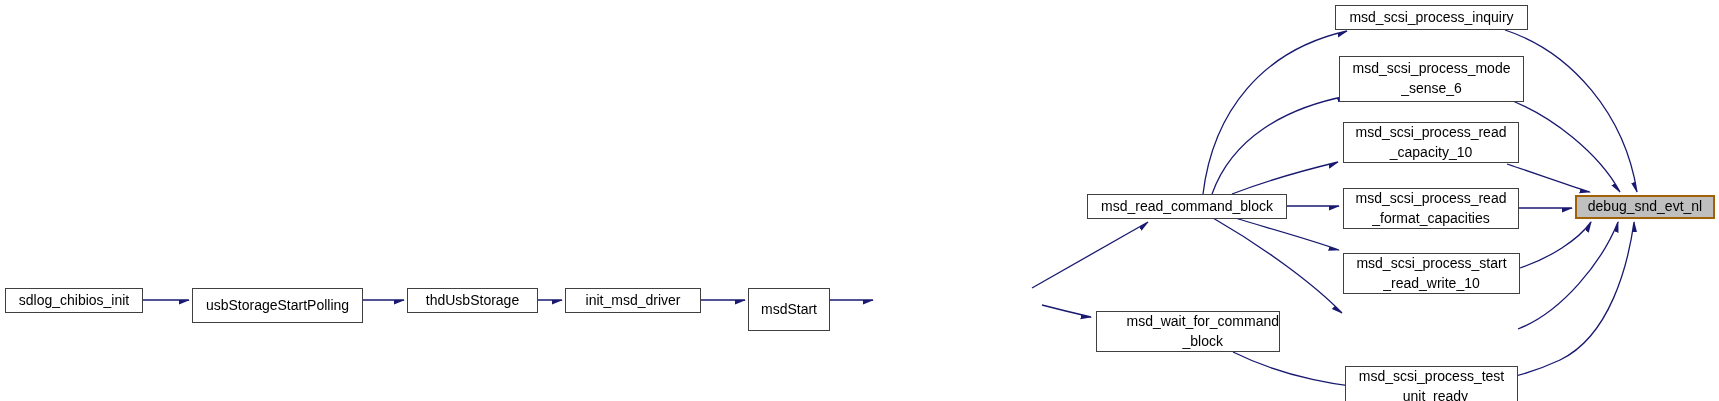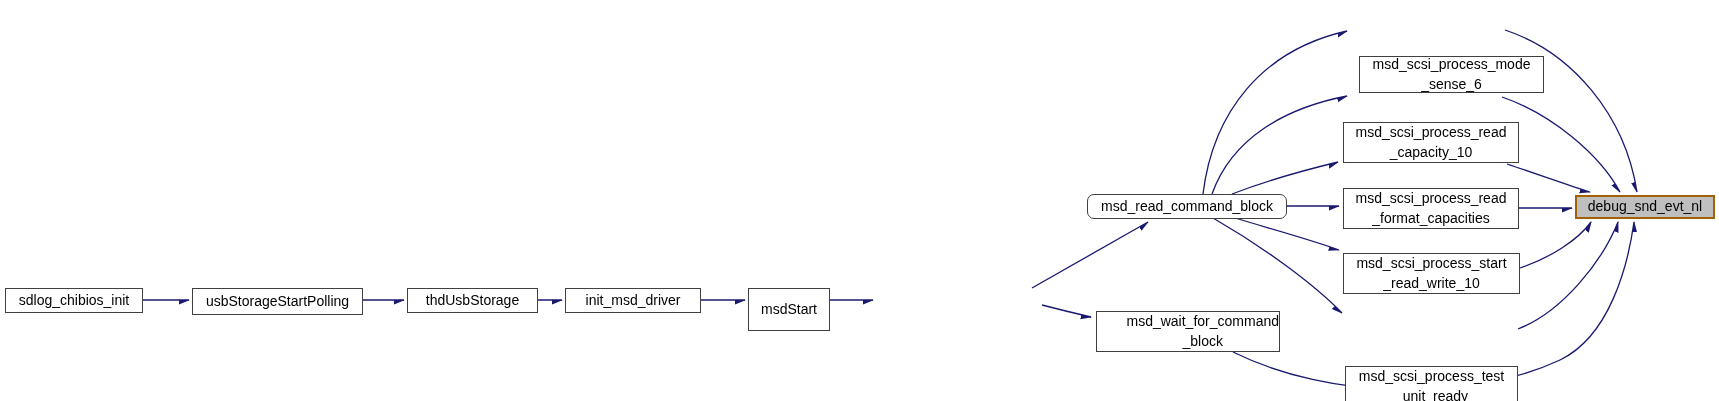--- a/index.html
+++ b/index.html
@@ -61,48 +61,51 @@
       <path d="M1520,268 C1550,258 1578,240 1591,222" marker-end="url(#arrow)"></path>
       <path d="M1518,329 C1562,312 1602,262 1618,222" marker-end="url(#arrow)"></path>
       <path d="M1233,352 C1330,400 1470,402 1560,360 C1610,336 1628,265 1634,222" marker-end="url(#arrow)"></path>
     </g>
   </svg>
 
   <div class="node" style="left:5px;top:288px;width:138px;height:25px;">
     <span>sdlog_chibios_init</span>
   </div>
 
-  <div class="node" style="left:192px;top:288px;width:171px;height:27px;">
+  <div class="node" style="left:192px;top:288px;width:171px;height:35px;">
     <span>usbStorageStartPolling</span>
   </div>
 
   <div class="node" style="left:407px;top:288px;width:131px;height:25px;">
     <span>thdUsbStorage</span>
   </div>
 
   <div class="node" style="left:565px;top:288px;width:136px;height:25px;">
     <span>init_msd_driver</span>
   </div>
 
   <div class="node" style="left:748px;top:288px;width:82px;height:43px;">
     <span>msdStart</span>
   </div>
 
 
-  <div class="node" style="left:1087px;top:194px;width:200px;height:25px;border-radius:7px;">
+  <div class="node" style="left:1087px;top:194px;width:200px;height:25px;">
     <span>msd_read_command_block</span>
   </div>
 
   <div class="node" style="left:1096px;top:311px;width:184px;height:41px;justify-content:flex-end;">
     <span>msd_wait_for_command
 _block</span>
   </div>
 
+  <div class="node" style="left:1335px;top:5px;width:193px;height:25px;">
+    <span>msd_scsi_process_inquiry</span>
+  </div>
 
-  <div class="node" style="left:1339px;top:56px;width:185px;height:37px;margin-left:20px;">
+  <div class="node" style="left:1339px;top:56px;width:185px;height:46px;">
     <span>msd_scsi_process_mode
 _sense_6</span>
   </div>
 
   <div class="node" style="left:1343px;top:122px;width:176px;height:41px;">
     <span>msd_scsi_process_read
 _capacity_10</span>
   </div>
 
   <div class="node" style="left:1343px;top:188px;width:176px;height:41px;">

